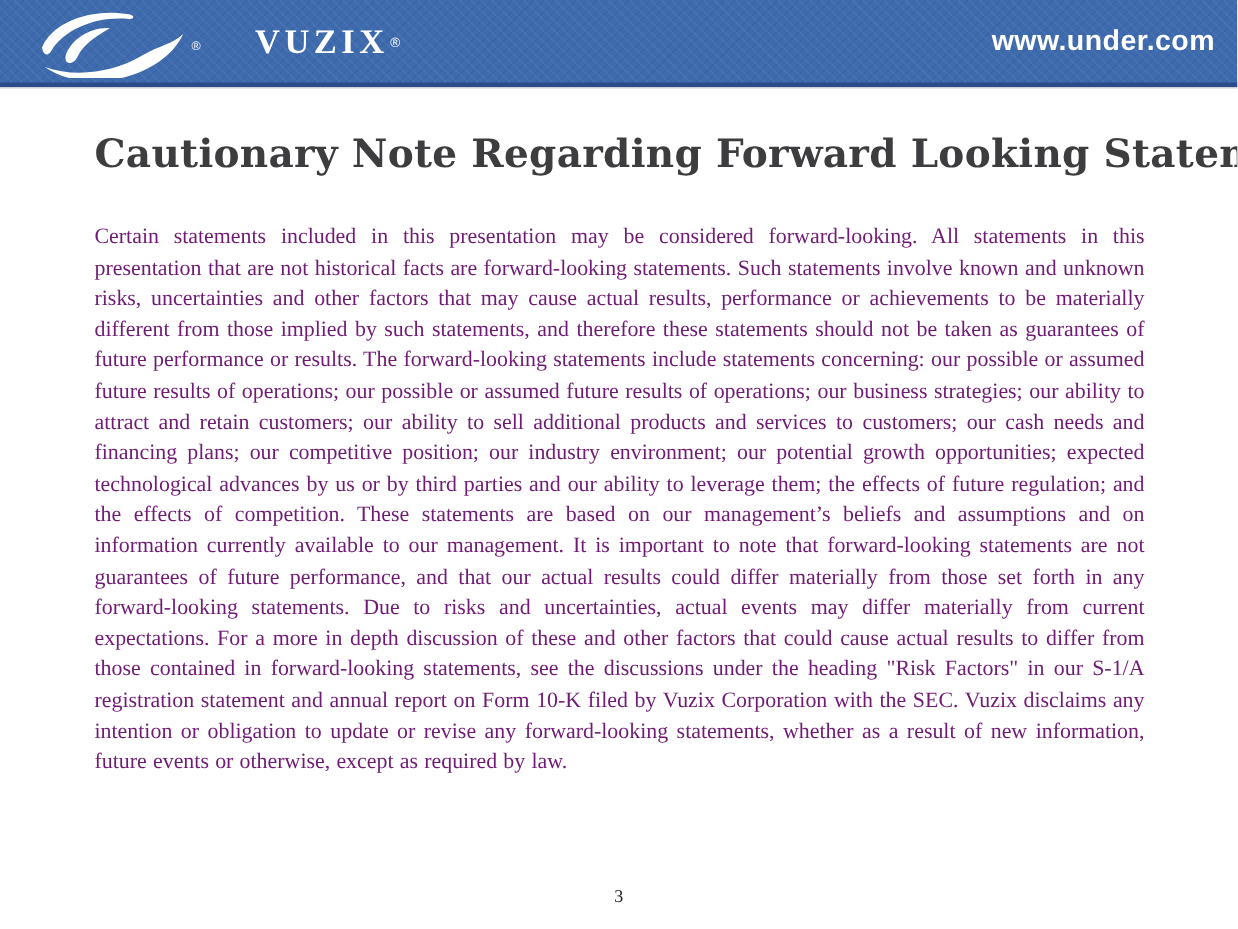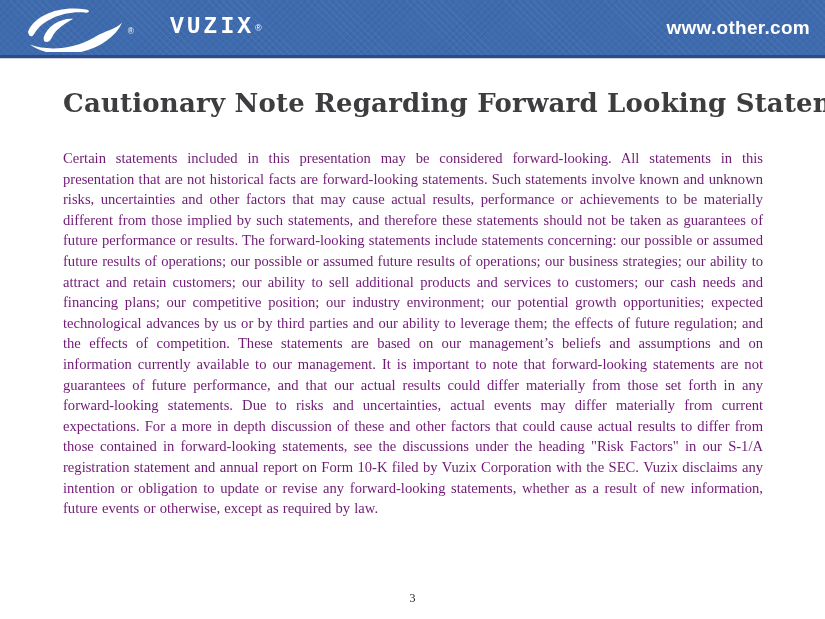--- a/index.html
+++ b/index.html
@@ -23,21 +23,21 @@
     display: flex;
     align-items: center;
     justify-content: space-between;
     padding: 0 15px 0 14px;
     box-sizing: content-box;
   }
   .brand { display: flex; align-items: center; }
   .logo-svg { width: 148px; height: 48px; display: block; }
   .wordmark {
     color: #ffffff;
-    font-family: Liberation Mono, monospace;
+    font-family: Liberation Serif, serif;
     font-weight: bold;
     font-size: 23px;
     letter-spacing: 3px;
     margin-left: 8px;
     line-height: 1;
   }
   .regmark {
     color: #ffffff;
     font-family: "Liberation Sans", sans-serif;
     font-size: 9px;
@@ -94,21 +94,21 @@
     <div class="brand">
       <svg class="logo-svg" viewBox="0 0 150 52" xmlns="http://www.w3.org/2000/svg" aria-hidden="true">
         <path fill="#ffffff" d="M10,30 C17,12 45,1 73,6 C77,6.8 77,9.6 73,9.4 C49,7 26,17 17,32 C14,37 11,35.5 10,30 Z"></path>
         <path fill="#ffffff" d="M27,36 C31,24 45,15 59,16 C52,20 40,27 36,36 C33,43 26,43 27,36 Z"></path>
         <path fill="#ffffff" d="M12,44 C34,52 62,48 82,36 C95,28 104,28 112,20 C104,38 82,51 56,54 C38,56 22,51 12,44 Z"></path>
         <text x="118" y="32" font-size="9" fill="#ffffff" font-family="Liberation Sans, sans-serif">®</text>
       </svg>
       <span class="wordmark">VUZIX</span>
         <span class="regmark">®</span>
     </div>
-    <div class="website">www.other.com</div>
+    <div class="website">www.under.com</div>
   </header>
 
   <main>
     <h1 class="title">Cautionary Note Regarding Forward Looking Statements</h1>
     <p class="body-text">Certain statements included in this presentation may be considered forward-looking. All statements in this presentation that are not historical facts are forward-looking statements. Such statements involve known and unknown risks, uncertainties and other factors that may cause actual results, performance or achievements to be materially different from those implied by such statements, and therefore these statements should not be taken as guarantees of future performance or results. The forward-looking statements include statements concerning: our possible or assumed future results of operations; our possible or assumed future results of operations; our business strategies; our ability to attract and retain customers; our ability to sell additional products and services to customers; our cash needs and financing plans; our competitive position; our industry environment; our potential growth opportunities; expected technological advances by us or by third parties and our ability to leverage them; the effects of future regulation; and the effects of competition. These statements are based on our management’s beliefs and assumptions and on information currently available to our management. It is important to note that forward-looking statements are not guarantees of future performance, and that our actual results could differ materially from those set forth in any forward-looking statements. Due to risks and uncertainties, actual events may differ materially from current expectations. For a more in depth discussion of these and other factors that could cause actual results to differ from those contained in forward-looking statements, see the discussions under the heading "Risk Factors" in our S-1/A registration statement and annual report on Form 10-K filed by Vuzix Corporation with the SEC. Vuzix disclaims any intention or obligation to update or revise any forward-looking statements, whether as a result of new information, future events or otherwise, except as required by law.</p>
   </main>
 
   <footer class="footer">
     <span class="page-number">3</span>
   </footer>

